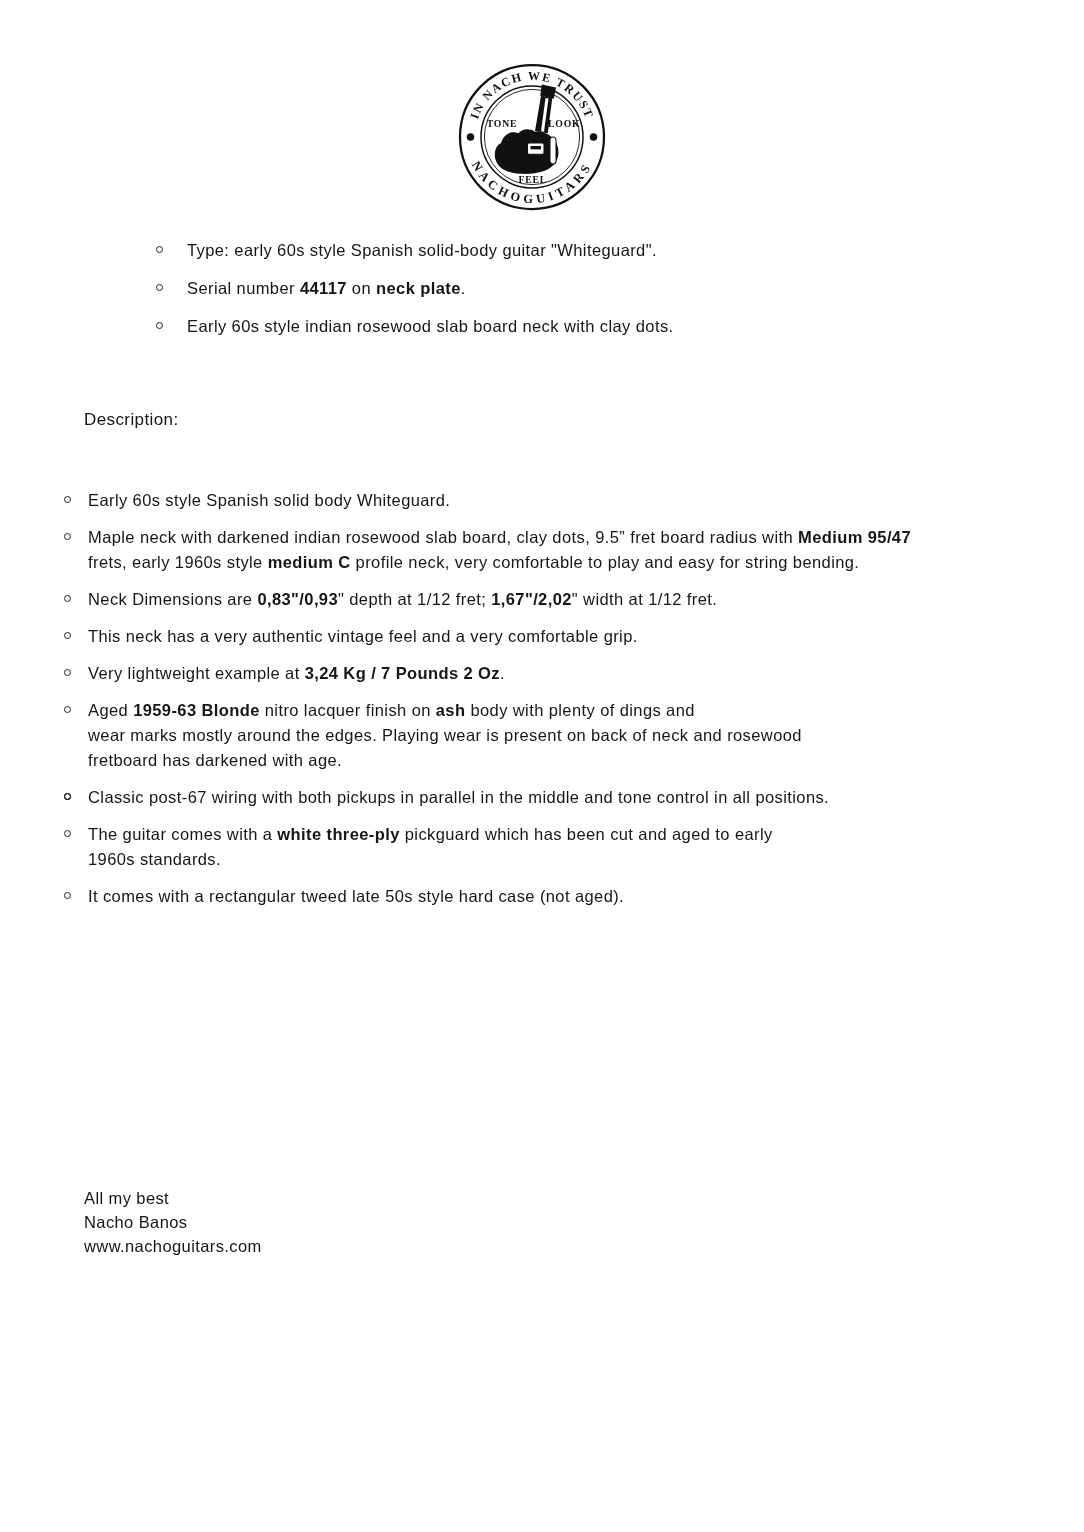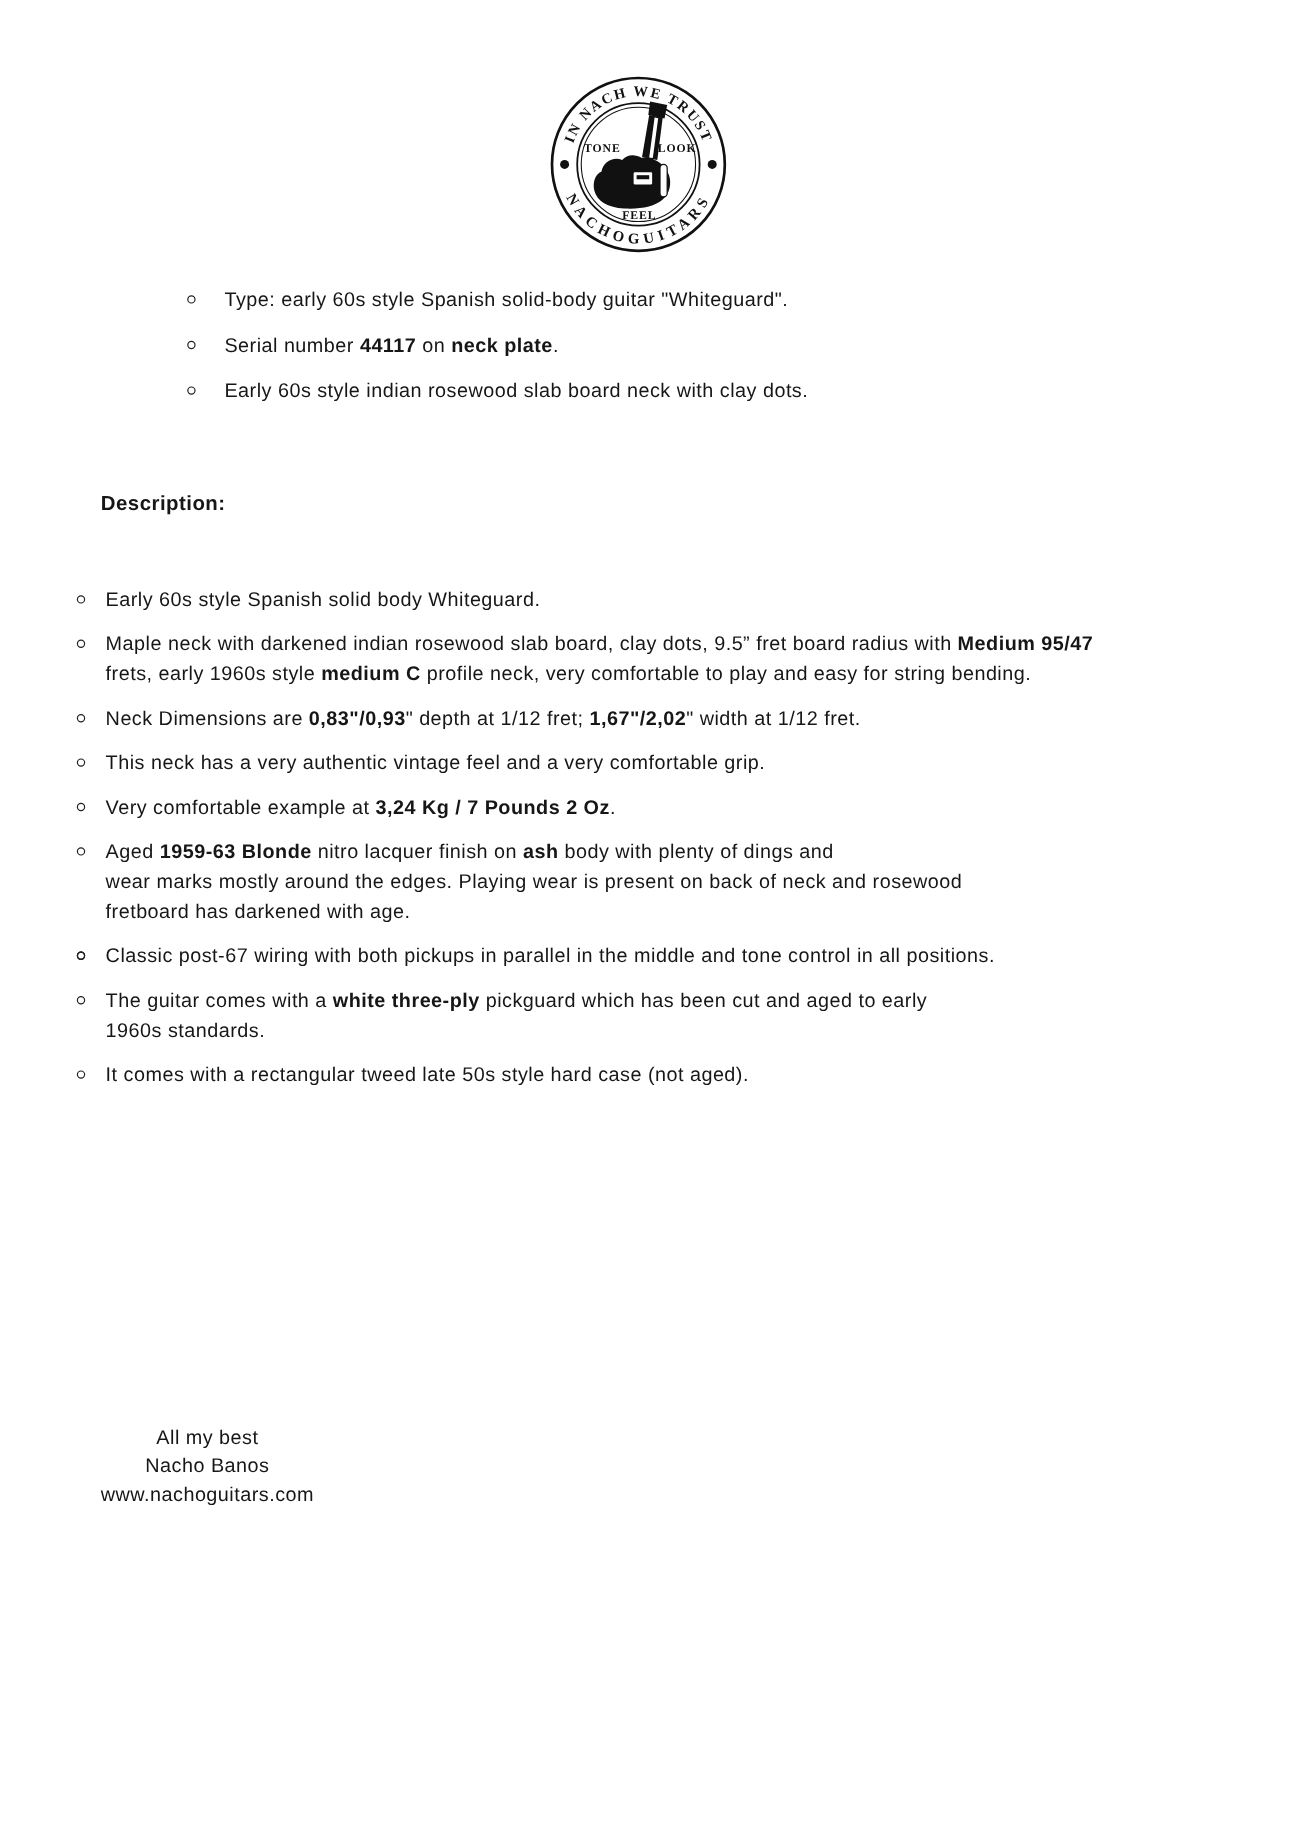--- a/index.html
+++ b/index.html
@@ -32,23 +32,23 @@
   .top-list .marker { left:5px; top:6px; }
 
   .main-list { left:50px; top:476px; width:1005px; }
   .main-list li { padding-left:26px; line-height:25px; margin-bottom:12px; }
   .main-list .marker { left:2px; top:8px; }
 
   b { font-weight:700; }
 
   .heading {
     position:absolute; left:84px; top:410px;
-    font-weight:700; font-size:17px; letter-spacing:0.4px;
+    font-weight:400; font-size:17px; letter-spacing:0.4px;
   }
-  .signature { position:absolute; left:84px; top:1186px; line-height:24px;text-align:center; }
+  .signature { position:absolute; left:84px; top:1186px; line-height:24px; }
 </style>
 </head>
 <body>
 
 <div class="page">
 
   <div class="logo">
     <svg viewBox="0 0 200 200">
       <defs>
         <path id="arcTop" d="M 24 100 A 76 76 0 0 1 176 100" fill="none"></path>
@@ -90,21 +90,21 @@
     </ul>
 
   <div class="heading">Description:</div>
 
   <ul class="bullets main-list">
       <li><span class="marker"></span><span><span>Early 60s style Spanish solid body Whiteguard.</span></span></li>
       <li><span class="marker"></span><span><span>Maple neck with darkened indian rosewood slab board, clay dots, 9.5” fret board radius with </span><b>Medium 95/47</b><span>
 frets, early 1960s style </span><b>medium C</b><span> profile neck, very comfortable to play and easy for string bending.</span></span></li>
       <li><span class="marker"></span><span><span>Neck Dimensions are </span><b>0,83"/0,93</b><span>" depth at 1/12 fret; </span><b>1,67"/2,02</b><span>" width at 1/12 fret.</span></span></li>
       <li><span class="marker"></span><span><span>This neck has a very authentic vintage feel and a very comfortable grip.</span></span></li>
-      <li><span class="marker"></span><span><span>Very comfortable example at </span><b>3,24 Kg / 7 Pounds 2 Oz</b><span>.</span></span></li>
+      <li><span class="marker"></span><span><span>Very lightweight example at </span><b>3,24 Kg / 7 Pounds 2 Oz</b><span>.</span></span></li>
       <li><span class="marker"></span><span><span>Aged </span><b>1959-63 Blonde</b><span> nitro lacquer finish on </span><b>ash</b><span> body with plenty of dings and
 wear marks mostly around the edges. Playing wear is present on back of neck and rosewood
 fretboard has darkened with age.</span></span></li>
       <li><span class="marker"></span></li>
       <li><span class="marker"></span></li>
       <li><span class="marker"></span><span><span>Classic post-67 wiring with both pickups in parallel in the middle and tone control in all positions.</span></span></li>
       <li><span class="marker"></span><span><span>The guitar comes with a </span><b>white three-ply</b><span> pickguard which has been cut and aged to early
 1960s standards.</span></span></li>
       <li><span class="marker"></span><span><span>It comes with a rectangular tweed late 50s style hard case (not aged).</span></span></li>
     </ul>

